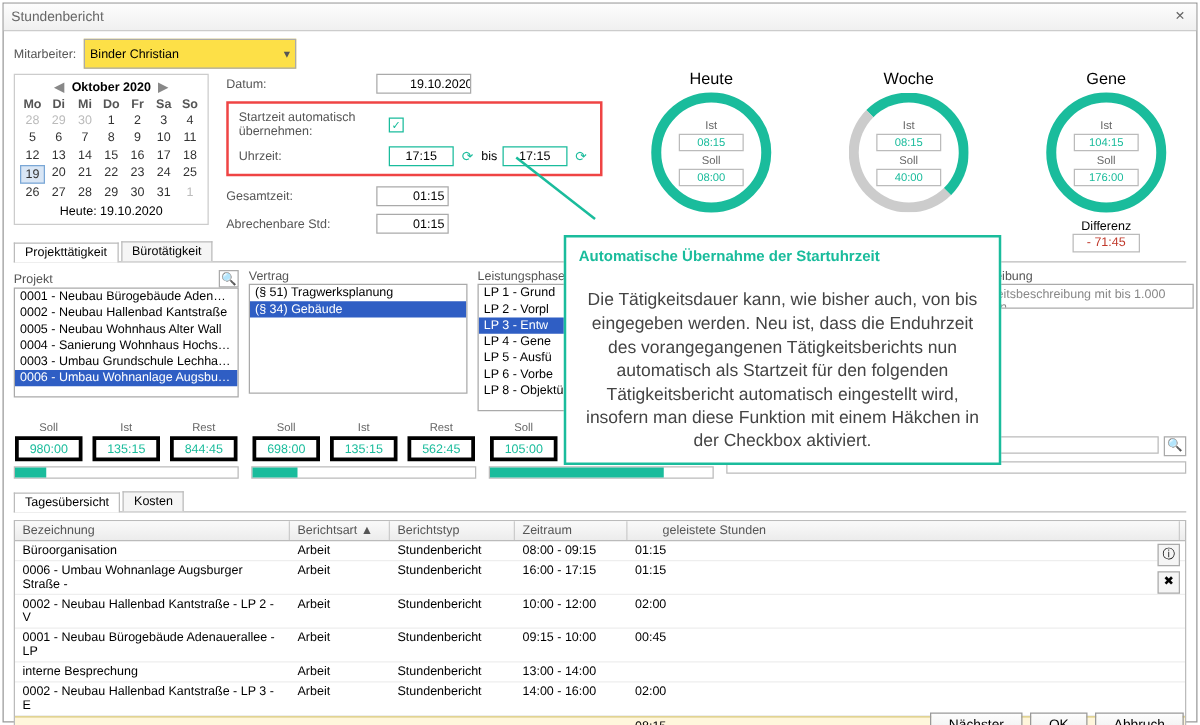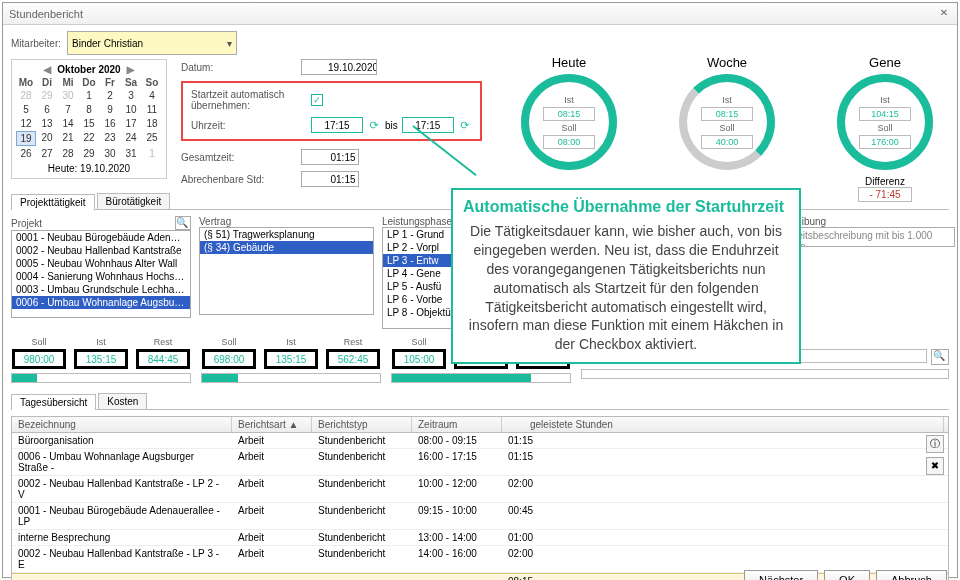--- a/index.html
+++ b/index.html
@@ -4,21 +4,21 @@
 <style>
 * { box-sizing: border-box; margin: 0; padding: 0; font-family: Tahoma, Arial, sans-serif; font-size: 10px; }
 body { background: #fff; width: 960px; height: 580px; overflow: hidden; position: relative; }
 .window { border: 1px solid #999; width: 956px; height: 576px; margin: 2px; background: #fff; position: relative; }
 .titlebar { height: 22px; border-bottom: 1px solid #ccc; display: flex; align-items: center; padding: 0 6px; background: linear-gradient(#fdfdfd,#f0f0f0); }
 .titlebar .title { flex: 1; color: #666; font-size: 11px; }
 .titlebar .close { width: 14px; height: 14px; text-align: center; color: #666; cursor: pointer; }
 .body { padding: 6px 8px; position: relative; }
 .row { display: flex; align-items: center; gap: 6px; margin-bottom: 4px; }
 label { color: #555; }
-.dropdown { border: 1px solid #aaa; height: 18px; padding: 11px 4px; background: #fef9c3; display: inline-flex; align-items: center; }
+.dropdown { border: 1px solid #aaa; height: 18px; padding: 11px 4px; background: #fde047; display: inline-flex; align-items: center; }
 .dropdown .arrow { margin-left: auto; color: #555; }
 .small-input { border: 1px solid #aaa; height: 16px; width: 58px; text-align: center; background: #fff; font-size: 10px; padding-left: 26px; }
 .teal-input { border: 1px solid #1abc9c; height: 16px; width: 52px; text-align: center; font-size: 10px; }
 .calendar { border: 1px solid #ccc; width: 156px; padding: 4px; }
 .cal-head { display: flex; align-items: center; justify-content: center; gap: 6px; font-weight: bold; font-size: 11px; margin-bottom: 2px; }
 .cal-head .nav { color: #888; cursor: pointer; }
 .cal-grid { display: grid; grid-template-columns: repeat(7,1fr); gap: 1px; text-align: center; }
 .cal-grid .dow { font-weight: bold; color: #555; }
 .cal-grid .day { color: #333; padding: 1px 0; }
 .cal-grid .day.dim { color: #bbb; }
@@ -58,21 +58,21 @@
 .table { border: 1px solid #bbb; margin-top: 6px; }
 .thead { display: flex; background: linear-gradient(#fafafa,#ececec); border-bottom: 1px solid #bbb; }
 .thead .th { border-right: 1px solid #ccc; padding: 2px 6px; font-size: 10px; color: #555; }
 .tbody .tr { display: flex; border-bottom: 1px solid #eee; }
 .tbody .td { padding: 2px 6px; font-size: 10px; }
 .tfoot { background: #fff6dc; border-top: 1px solid #d8c77a; display: flex; }
 .tfoot .td { padding: 2px 6px; font-size: 10px; }
 .footer-btns { position: absolute; bottom: 6px; right: 10px; display: flex; gap: 6px; }
 .btn { border: 1px solid #999; background: linear-gradient(#fdfdfd,#ececec); padding: 3px 14px; font-size: 11px; cursor: pointer; }
 .callout { position: absolute; border: 2px solid #1abc9c; background: #fff; padding: 8px 10px; width: 350px; left: 448px; top: 163px; }
-.callout h5 { color: #1abc9c; font-size: 16px; margin-bottom: 6px; font-weight: bold; }
+.callout h5 { color: #1abc9c; font-size: 12px; margin-bottom: 18px; font-weight: bold; }
 .callout p { font-size: 14px; color: #444; line-height: 1.35; text-align: center; }
 .callout-line { position: absolute; border-top: 2px solid #1abc9c; }
 .side-btns { position: absolute; right: 4px; display: flex; flex-direction: column; gap: 4px; }
 .side-btn { width: 18px; height: 18px; border: 1px solid #aaa; background: #f5f5f5; text-align: center; line-height: 16px; cursor: pointer; }
 .chk { width: 12px; height: 12px; border: 1px solid #1abc9c; display: inline-flex; align-items: center; justify-content: center; color: #1abc9c; font-size: 9px; }
 </style>
 </head>
 <body>
 
 <div class="window">
@@ -365,21 +365,20 @@
             <div class="td" style="width: 80px;">Arbeit</div>
             <div class="td" style="width: 100px;">Stundenbericht</div>
             <div class="td" style="width: 90px;">09:15 - 10:00</div>
             <div class="td" style="width: 420px;">00:45</div>
           </div>
           <div class="tr">
             <div class="td" style="width: 220px;">interne Besprechung</div>
             <div class="td" style="width: 80px;">Arbeit</div>
             <div class="td" style="width: 100px;">Stundenbericht</div>
             <div class="td" style="width: 90px;">13:00 - 14:00</div>
-            <div class="td" style="width: 420px;">01:00</div>
           </div>
           <div class="tr">
             <div class="td" style="width: 220px;">0002 - Neubau Hallenbad Kantstraße - LP 3 - E</div>
             <div class="td" style="width: 80px;">Arbeit</div>
             <div class="td" style="width: 100px;">Stundenbericht</div>
             <div class="td" style="width: 90px;">14:00 - 16:00</div>
             <div class="td" style="width: 420px;">02:00</div>
           </div>
         </div>
       <div class="tfoot" id="tfoot">

